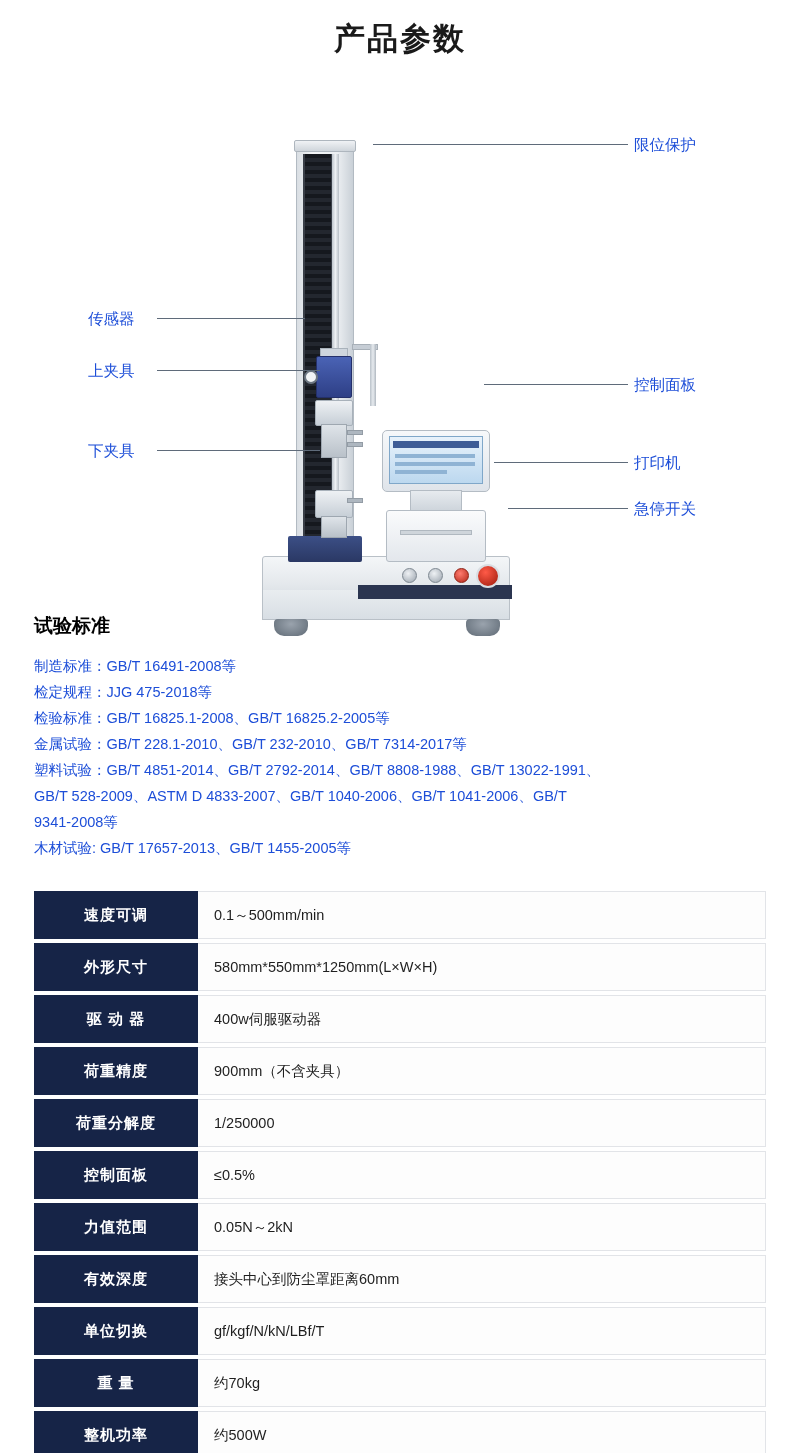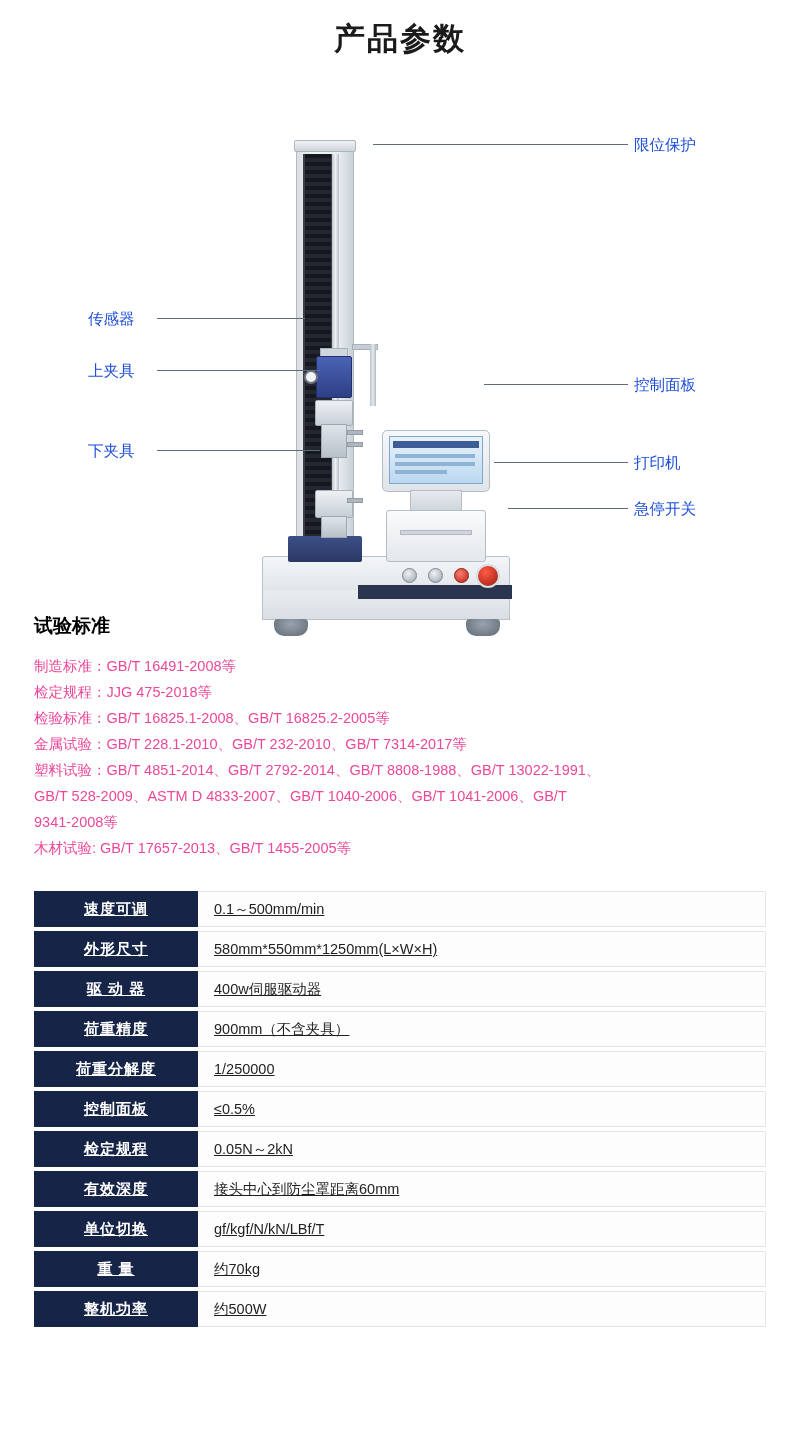--- a/index.html
+++ b/index.html
@@ -203,32 +203,32 @@
 
   
   .section {
     padding: 0 34px;
   }
   .section-title {
     font-size: 19px; font-weight: bold; color: #000000;
     margin: 0 0 14px 0;
   }
   .std-line {
-    font-size: 14.5px; line-height: 26px; color: #ec4899;
+    font-size: 14.5px; line-height: 26px; color: #1d4ed8;
     margin: 0;
   }
 
   
   .spec-table {
     margin: 26px 34px 0 34px;
     width: 732px;
     border-collapse: separate;
     border-spacing: 0 4px;
   }
-  .spec-table td { height: 36px; text-decoration: underline; }
+  .spec-table td { height: 48px; }
   .spec-key {
     width: 164px;
     background: #162447;
     color: #ffffff;
     font-size: 15px;
     font-weight: bold;
     text-align: center;
     letter-spacing: 1px;
   }
   .spec-val {
@@ -343,21 +343,21 @@
     </tr>
     <tr>
       <td class="spec-key">荷重分解度</td>
       <td class="spec-val">1/250000</td>
     </tr>
     <tr>
       <td class="spec-key">控制面板</td>
       <td class="spec-val">≤0.5%</td>
     </tr>
     <tr>
-      <td class="spec-key">检定规程</td>
+      <td class="spec-key">力值范围</td>
       <td class="spec-val">0.05N～2kN</td>
     </tr>
     <tr>
       <td class="spec-key">有效深度</td>
       <td class="spec-val">接头中心到防尘罩距离60mm</td>
     </tr>
     <tr>
       <td class="spec-key">单位切换</td>
       <td class="spec-val">gf/kgf/N/kN/LBf/T</td>
     </tr>

